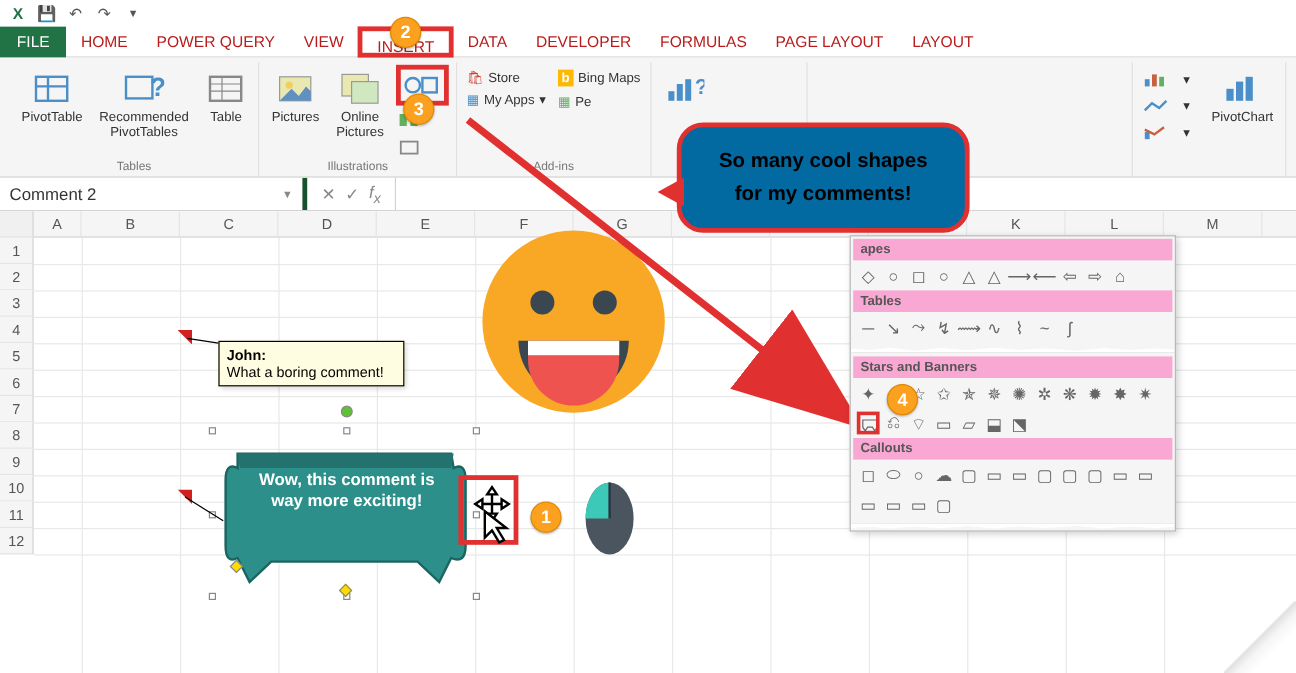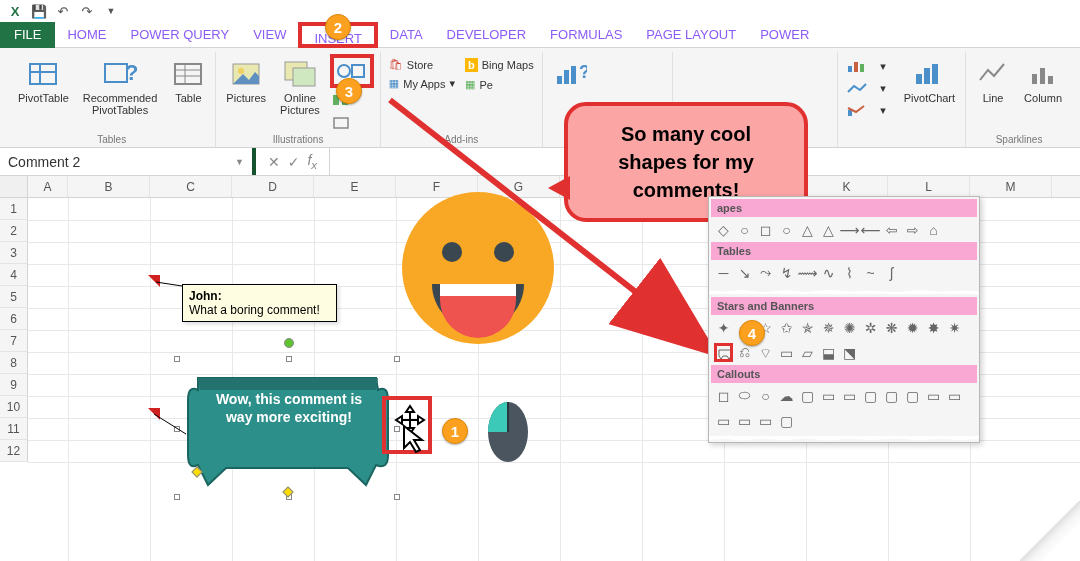--- a/index.html
+++ b/index.html
@@ -6,21 +6,21 @@
 body { background: #fff; width: 1080px; height: 561px; overflow: hidden; position: relative; }
 
 
 .qat { height: 22px; background: #fff; display: flex; align-items: center; padding: 0 6px; position: relative; }
 .qat-icon { width: 18px; height: 18px; margin-right: 6px; display: flex; align-items: center; justify-content: center; font-size: 13px; color: #555; cursor: pointer; }
 .qat-title { position: absolute; left: 50%; transform: translateX(-50%); font-size: 12px; color: #666; }
 
 
 .ribbon-tabs { height: 26px; background: #fff; display: flex; align-items: center; border-bottom: 1px solid #d4d4d4; padding-left: 0; }
 .tab-file { background: #217346; color: #fff; height: 26px; line-height: 26px; padding: 0 14px; font-size: 13px; font-weight: 400; cursor: pointer; }
-.tab { color: #8b5cf6; height: 26px; line-height: 26px; padding: 0 12px; font-size: 13px; cursor: pointer; }
+.tab { color: #b91c1c; height: 26px; line-height: 26px; padding: 0 12px; font-size: 13px; cursor: pointer; }
 .tab.insert-highlight { border: 4px solid #e03030; margin: -2px 0; position: relative; z-index: 5; }
 
 
 .ribbon { height: 100px; background: #f5f5f5; border-bottom: 1px solid #d4d4d4; display: flex; padding: 4px 8px 0 8px; position: relative; }
 .ribbon-group { display: flex; flex-direction: column; border-right: 1px solid #e0e0e0; padding: 0 6px; }
 .ribbon-group-body { flex: 1; display: flex; align-items: flex-start; gap: 6px; }
 .ribbon-group-label { font-size: 10px; color: #777; text-align: center; padding: 2px 0; }
 .ribbon-btn { display: flex; flex-direction: column; align-items: center; padding: 4px; cursor: pointer; text-align: center; }
 .ribbon-btn .icon-lg { width: 34px; height: 34px; display: flex; align-items: center; justify-content: center; font-size: 26px; }
 .ribbon-btn .lbl { font-size: 11px; color: #333; line-height: 12px; margin-top: 2px; }
@@ -54,21 +54,21 @@
 .comment-exciting .txt { position: absolute; top: 30px; left: 22px; width: 154px; text-align: center; color: #fff; font-weight: bold; font-size: 14px; line-height: 18px; margin-left: 12px; }
 .sel-handle { position: absolute; width: 6px; height: 6px; background: #fff; border: 1px solid #888; }
 .diamond-handle { position: absolute; width: 8px; height: 8px; background: #ffdd00; transform: rotate(45deg); border: 1px solid #888; }
 .rot-handle { position: absolute; width: 10px; height: 10px; background: #5ec232; border-radius: 50%; border: 1px solid #888; }
 
 .cursor-box { position: absolute; border: 4px solid #e03030; width: 50px; height: 58px; }
 .mouse-icon { position: absolute; }
 
 .emoji-face { position: absolute; }
 
-.speech-bubble { position: absolute; border: 4px solid #e03030; border-radius: 22px; background: #fca5a5; padding: 14px 20px; font-size: 20px; font-weight: bold; text-align: center; line-height: 28px; }
+.speech-bubble { position: absolute; border: 4px solid #e03030; border-radius: 22px; background: #0369a1; padding: 14px 20px; font-size: 17px; font-weight: bold; text-align: center; line-height: 28px; }
 .speech-bubble::after { content: ""; position: absolute; left: -20px; bottom: 18px; width: 0; height: 0; border-top: 12px solid transparent; border-bottom: 12px solid transparent; border-right: 22px solid #e03030; }
 
 .step-badge { position: absolute; width: 26px; height: 26px; border-radius: 50%; background: #fca020; color: #fff; font-weight: bold; font-size: 15px; display: flex; align-items: center; justify-content: center; box-shadow: 0 1px 2px rgba(0,0,0,.3); border: 1px solid #e08800; z-index: 20; }
 
 .shapes-popup { position: absolute; width: 272px; background: #f5f5f5; border: 1px solid #b8b8b8; box-shadow: 2px 2px 6px rgba(0,0,0,.2); padding: 2px; }
 .shapes-popup .section-title { font-size: 11px; font-weight: bold; color: #555; background: #f9a8d4; padding: 3px 6px; margin-top: 0; }
 .shapes-popup .shape-row { display: flex; flex-wrap: wrap; gap: 2px; padding: 3px; }
 .shapes-popup .shape-item { width: 19px; height: 19px; display: flex; align-items: center; justify-content: center; font-size: 14px; color: #666; cursor: pointer; }
 .shape-highlight-box { border: 3px solid #e03030; padding: 0; }
 
@@ -90,21 +90,21 @@
 <div class="ribbon-tabs">
   <div class="tab-file">FILE</div>
   <div class="tab">HOME</div>
   <div class="tab">POWER QUERY</div>
   <div class="tab">VIEW</div>
   <div class="tab insert-highlight">INSERT</div>
   <div class="tab">DATA</div>
   <div class="tab">DEVELOPER</div>
   <div class="tab">FORMULAS</div>
   <div class="tab">PAGE LAYOUT</div>
-  <div class="tab">POWER</div>
+  <div class="tab">LAYOUT</div>
 </div>
 
 <div class="ribbon">
   <div class="ribbon-group">
     <div class="ribbon-group-body">
       <div class="ribbon-btn">
         <div class="icon-lg">
           <svg width="34" height="34">
               <rect x="4" y="8" width="26" height="20" fill="none" stroke="#4a8fc9" stroke-width="2"></rect>
               <line x1="14" y1="8" x2="14" y2="28" stroke="#4a8fc9" stroke-width="2"></line>
@@ -244,43 +244,20 @@
               <rect x="12" y="12" width="6" height="16" fill="#4a8fc9"></rect>
               <rect x="20" y="8" width="6" height="20" fill="#4a8fc9"></rect>
             </svg>
         </div>
         <div class="lbl">PivotChart</div>
       </div>
     </div>
     <div class="ribbon-group-label"></div>
   </div>
 
-  <div class="ribbon-group" style="border-right:none;">
-    <div class="ribbon-group-body">
-      <div class="ribbon-btn">
-        <div class="icon-lg">
-          <svg width="34" height="34">
-              <polyline points="4,24 12,14 18,20 28,8" fill="none" stroke="#888" stroke-width="2"></polyline>
-            </svg>
-        </div>
-        <div class="lbl">Line</div>
-      </div>
-      <div class="ribbon-btn">
-        <div class="icon-lg">
-          <svg width="34" height="34">
-              <rect x="6" y="18" width="5" height="10" fill="#888"></rect>
-              <rect x="14" y="12" width="5" height="16" fill="#888"></rect>
-              <rect x="22" y="20" width="5" height="8" fill="#888"></rect>
-            </svg>
-        </div>
-        <div class="lbl">Column</div>
-      </div>
-    </div>
-    <div class="ribbon-group-label">Sparklines</div>
-  </div>
 </div>
 
 <div class="formula-row">
   <div class="name-box">
     <span>Comment 2</span>
     <span class="triangle">▼</span>
   </div>
   <div class="formula-icons">
     <span>✕</span>
     <span>✓</span>

